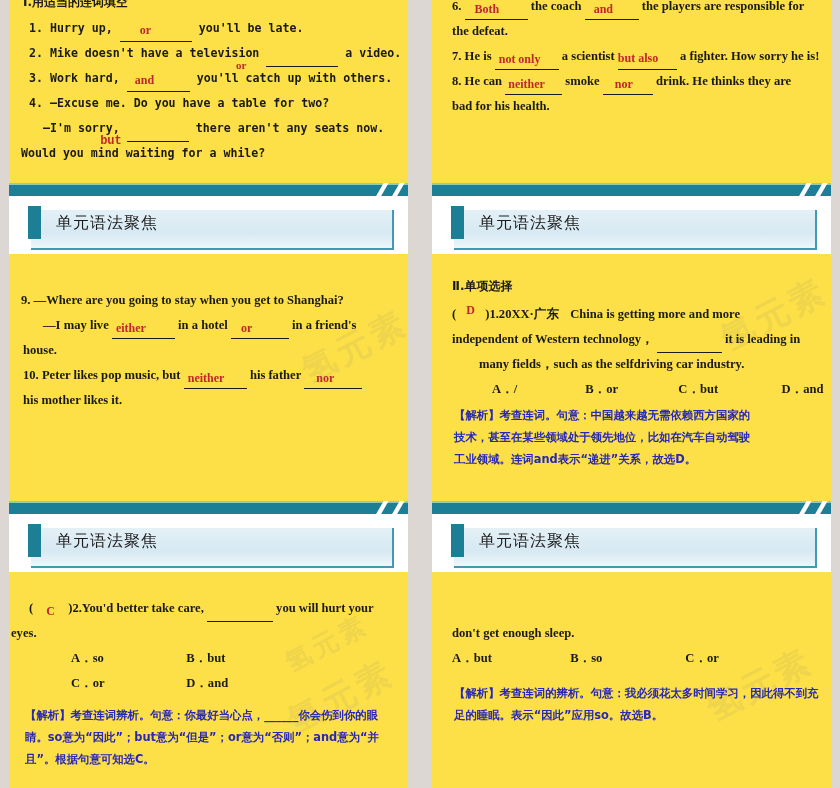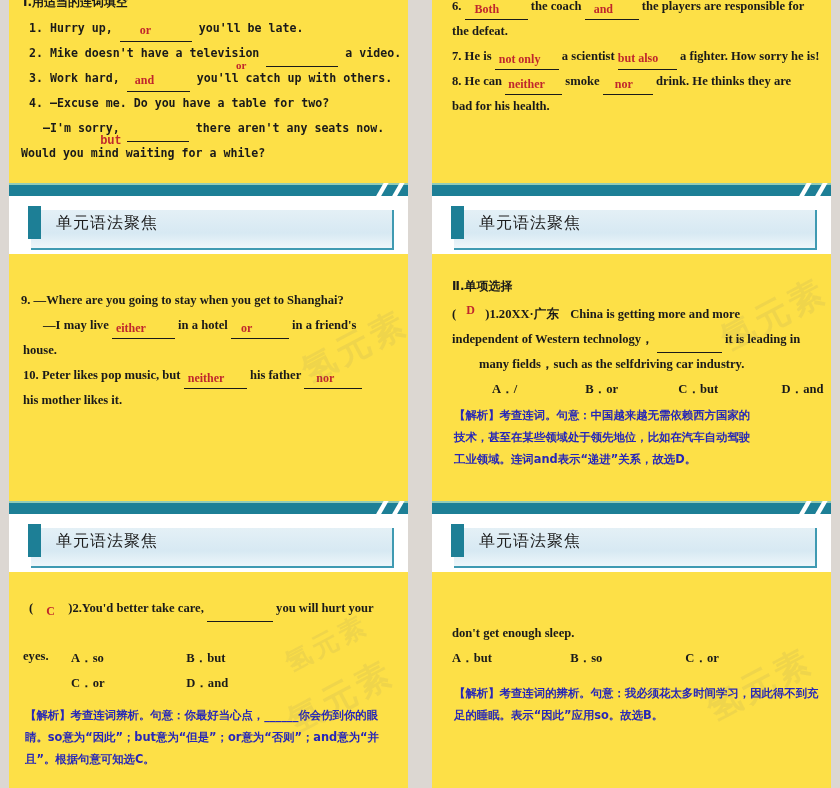--- a/index.html
+++ b/index.html
@@ -390,21 +390,21 @@
       </div>
 
       <div class="row en" style="left:20px;top:82px;">
         <span>(</span>
         <span class="ans" style="padding:0 10px;position:relative;top:3px;">C</span>
         <span>)2.</span><span>You'd better take care,</span>
         <span class="blank" style="width:66px;">&nbsp;</span>
         <span>you will hurt your</span>
       </div>
 
-      <div class="row en" style="left:14px;top:107px;margin-top:23px;">eyes.</div>
+      <div class="row en" style="left:2px;top:107px;">eyes.</div>
 
       <div class="row en" style="left:62px;top:132px;">
         <span style="display:inline-block;width:112px;">A．so</span>
         <span style="display:inline-block;">B．but</span>
       </div>
       <div class="row en" style="left:62px;top:157px;">
         <span style="display:inline-block;width:112px;">C．or</span>
         <span style="display:inline-block;">D．and</span>
       </div>
 

